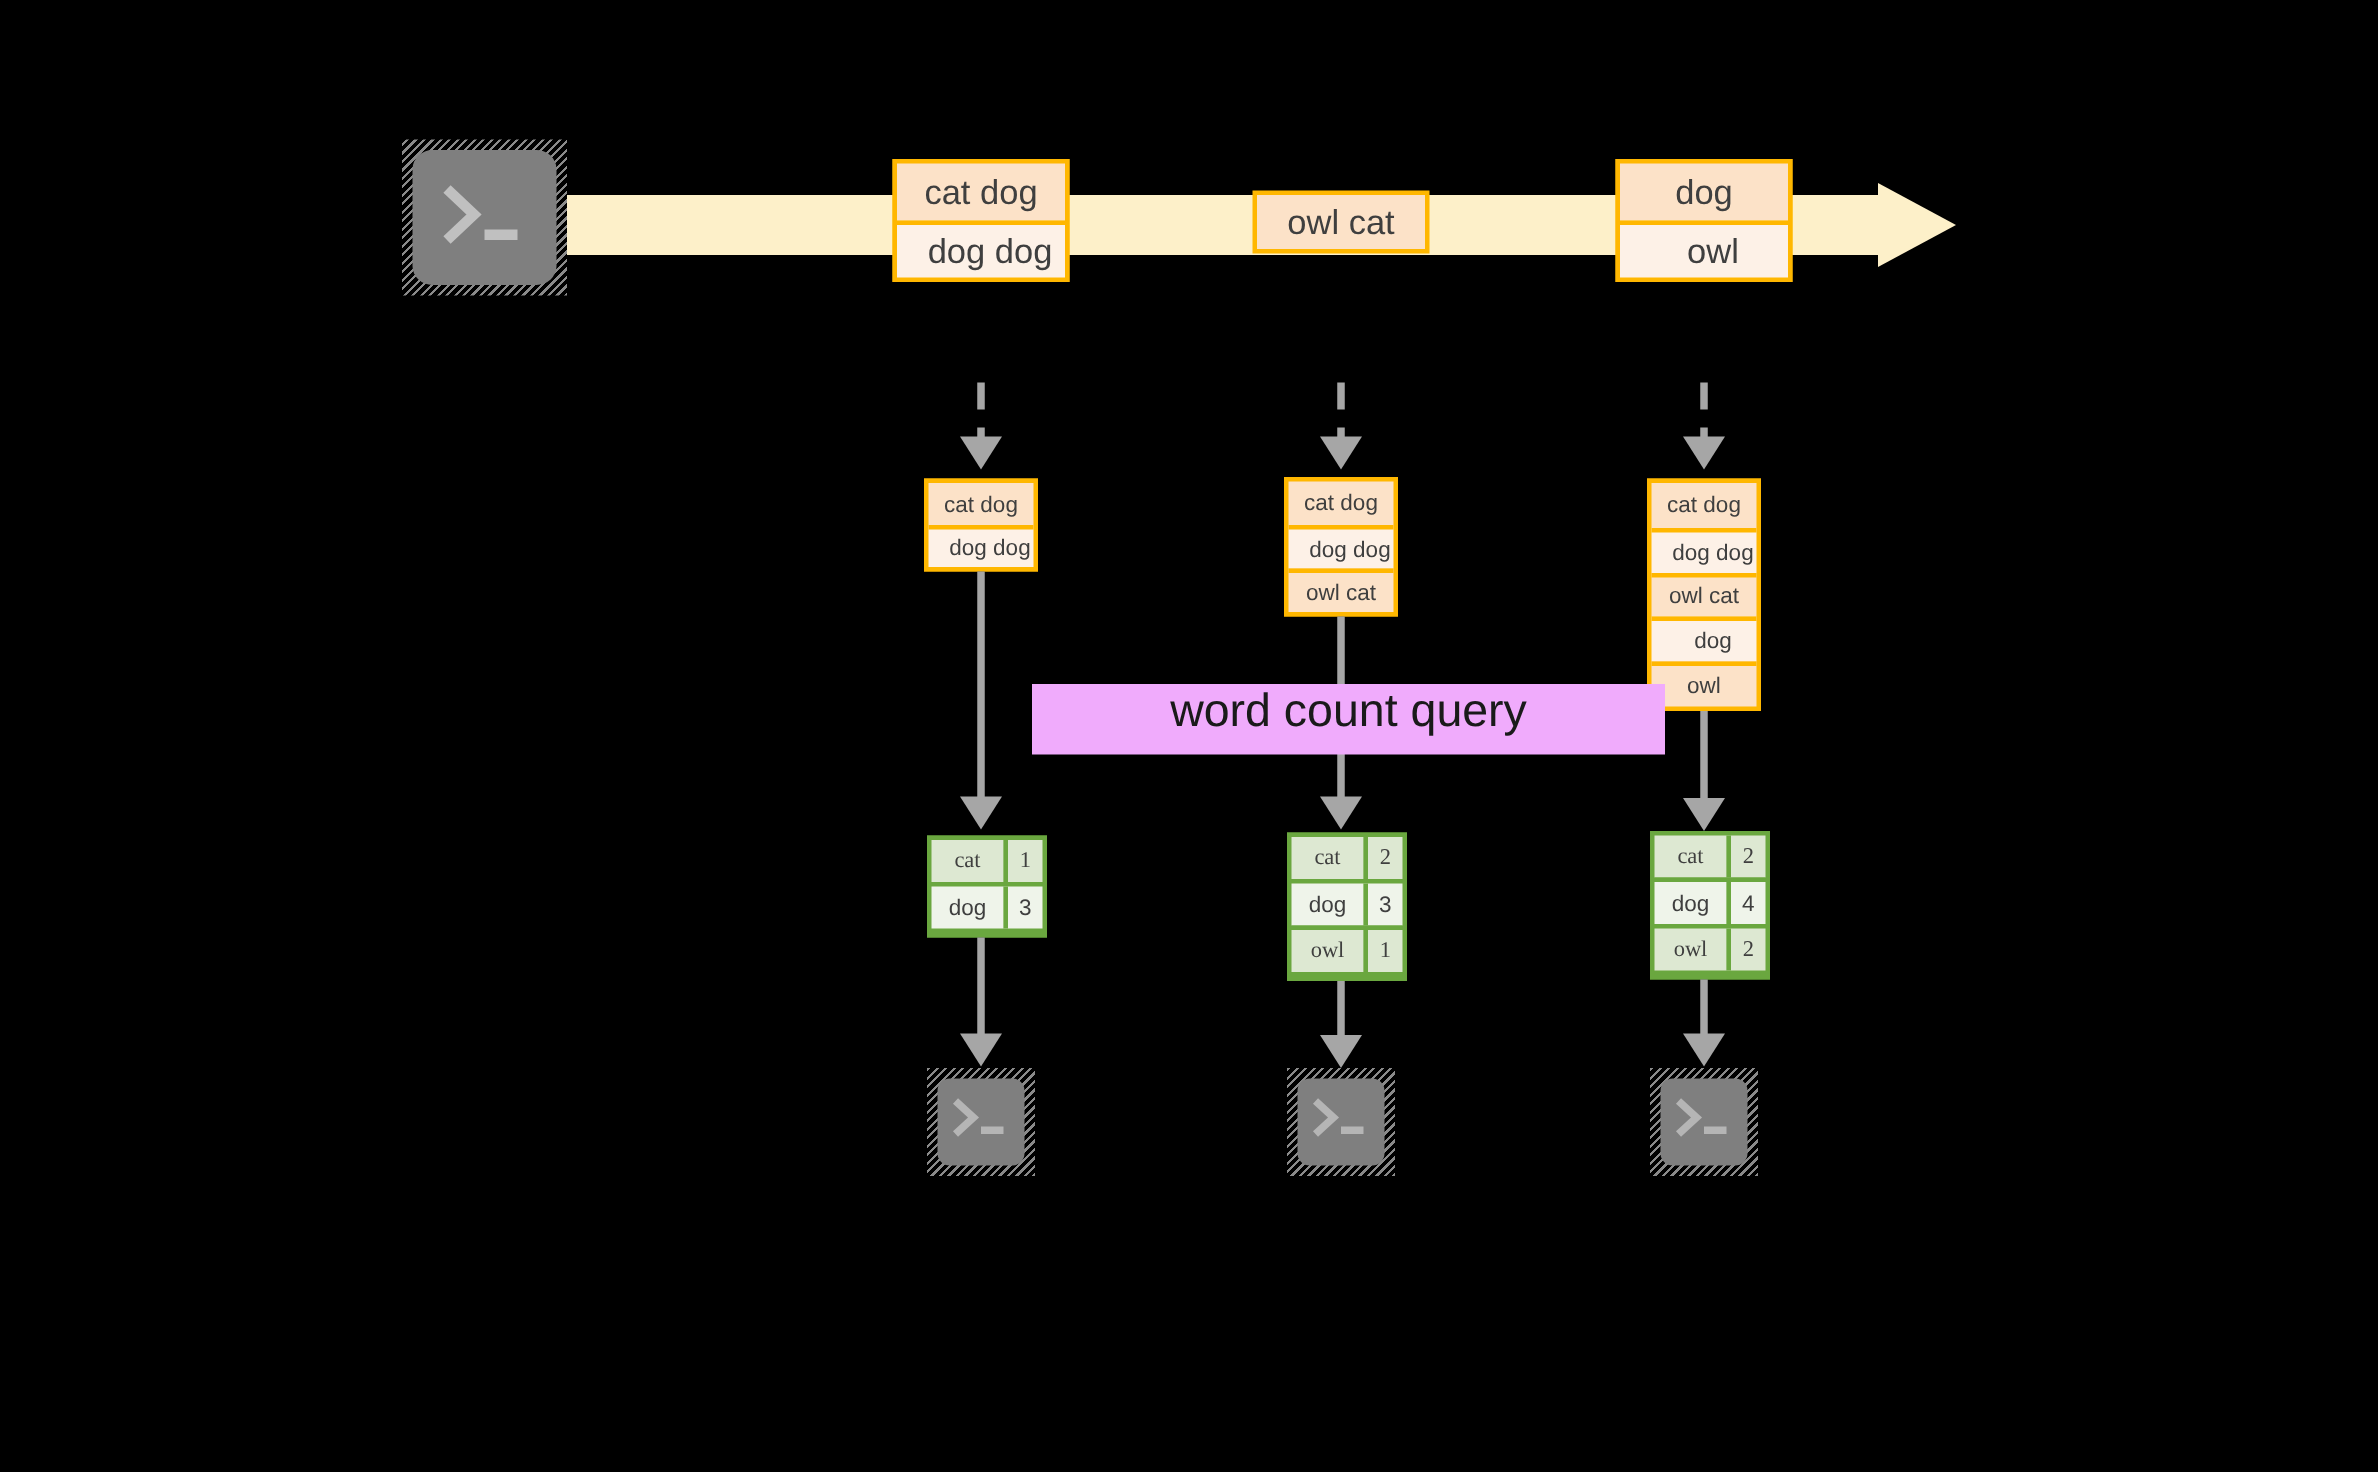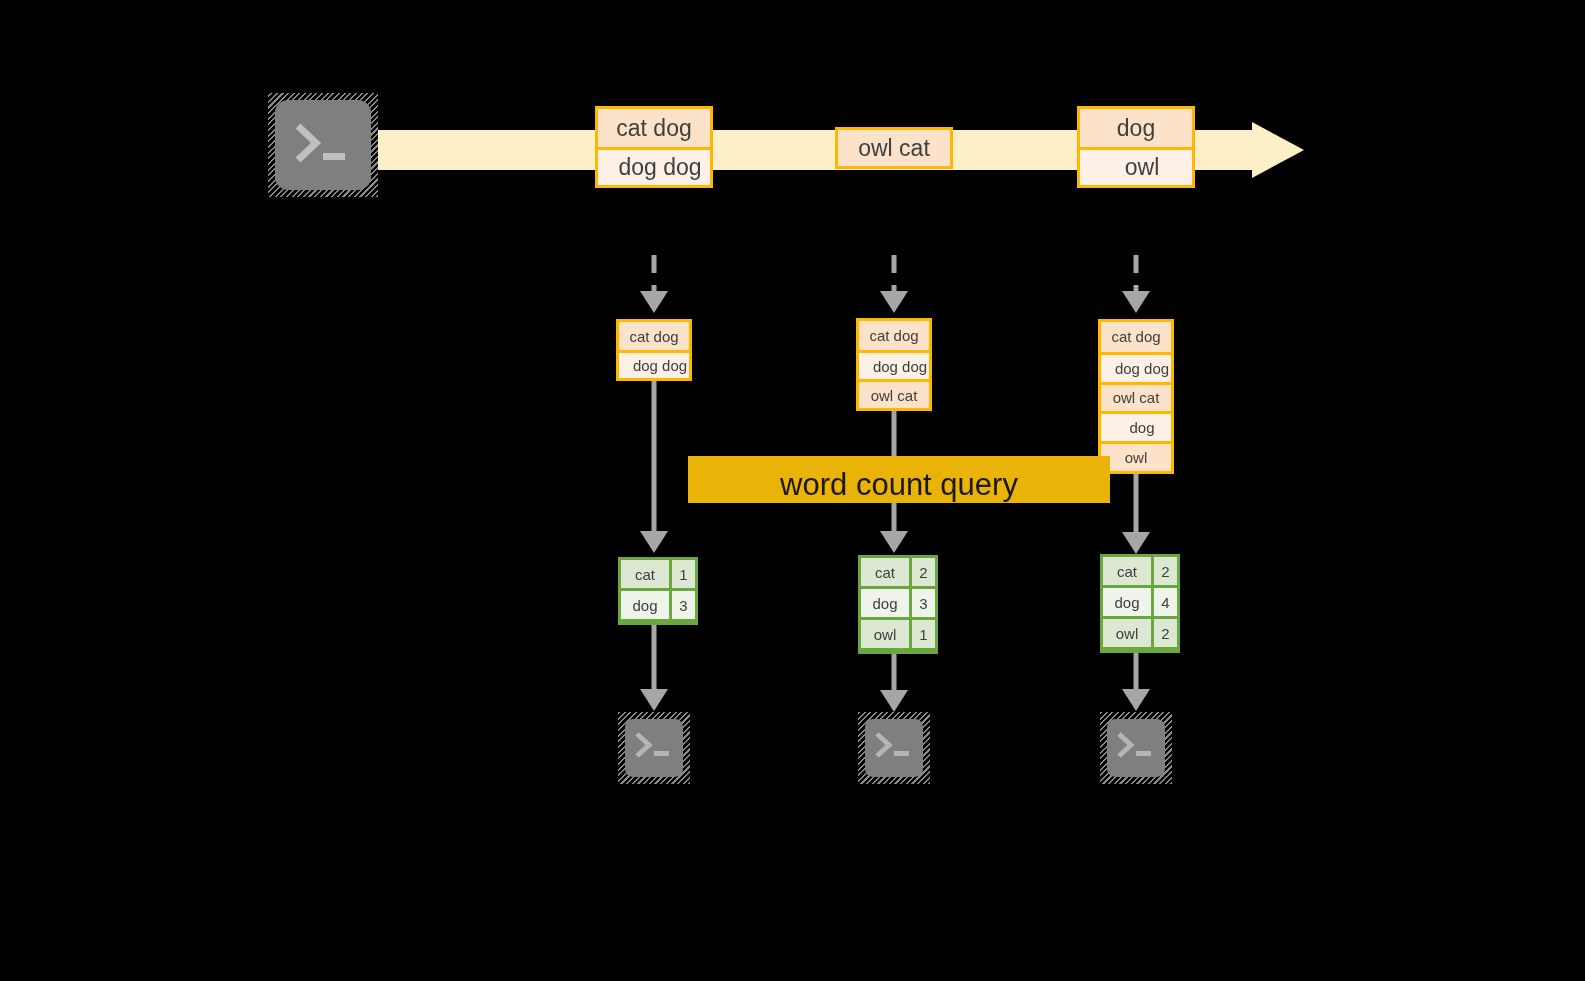--- a/index.html
+++ b/index.html
@@ -103,35 +103,35 @@
   .gcell {
     display: flex;
     align-items: center;
     justify-content: center;
     font-size: 15px;
     color: #3f3f3f;
     box-sizing: border-box;
   }
   .gcell.k { width: 48px; }
   .gcell.v { width: 26px; border-left: 3px solid #6aa73f; }
-  .grow.f-a .gcell { background: #dde8d2; }
+  .grow.f-a .gcell { background: #dde8d2; font-family: Liberation Serif, serif; }
   .grow.f-b .gcell { background: #eff4ea; }
 
   
   .arrow-svg {
     position: absolute;
     overflow: visible;
   }
 
   
   .banner {
     position: absolute;
-    background: #eab308;
-    display: flex;
-    align-items: flex-end;
+    background: #f0abfc;
+    display: flex;
+    align-items: flex-start;
     justify-content: center;
     color: #1a1a1a;
     box-sizing: border-box;
   }
 </style>
 </head>
 <body>
 
 <div id="stage">
 

